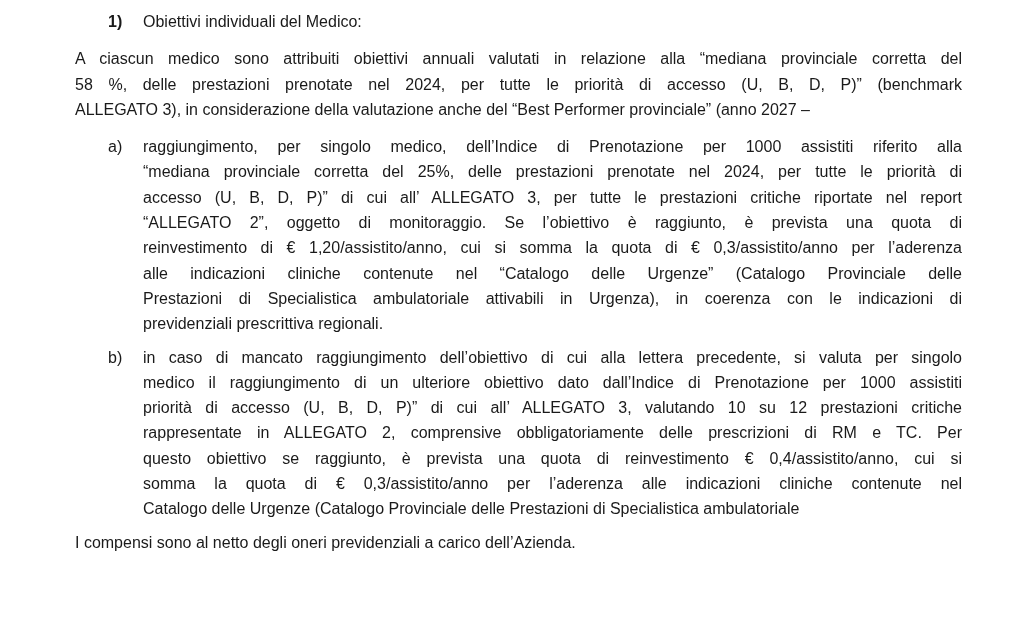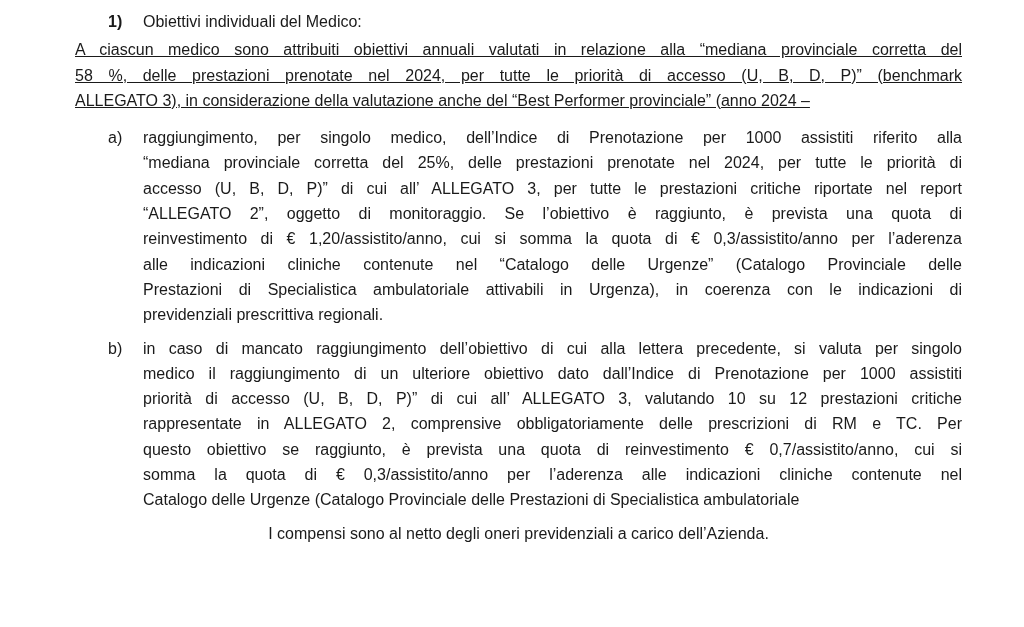--- a/index.html
+++ b/index.html
@@ -22,22 +22,21 @@
   .heading-row {
     display: flex;
     padding-left: 33px;
   }
   .heading-number {
     width: 35px;
     flex: none;
     font-weight: bold;
   }
   .intro {
-    margin-top: 3px;
-    text-decoration: underline;
+    margin-top: 12px;
   }
   .list-item {
     display: flex;
   }
   .list-item.item-a { margin-top: 12px; }
   .list-item.item-b { margin-top: 8px; }
   .list-marker {
     margin-left: 33px;
     width: 35px;
     flex: none;
@@ -48,37 +47,37 @@
   }
   .line {
     text-align: justify;
     text-align-last: justify;
   }
   .line:last-child {
     text-align-last: left;
   }
   .closing {
     margin-top: 8px;
-    text-align: center;
+    text-align: left;
   }
 </style>
 </head>
 <body style="background: rgb(255, 255, 255); color: rgb(26, 26, 26);">
 
 <div class="doc">
 
   <div class="heading-row">
     <span class="heading-number">1)</span>
     <span class="heading-text">Obiettivi individuali del Medico:</span>
   </div>
 
   <div class="intro">
       <div class="line">A ciascun medico sono attribuiti obiettivi annuali valutati in relazione alla “mediana provinciale corretta del</div>
       <div class="line">58 %, delle prestazioni prenotate nel 2024, per tutte le priorità di accesso (U, B, D, P)” (benchmark</div>
-      <div class="line">ALLEGATO 3), in considerazione della valutazione anche del “Best Performer provinciale” (anno 2024 –</div>
+      <div class="line">ALLEGATO 3), in considerazione della valutazione anche del “Best Performer provinciale” (anno 2027 –</div>
     </div>
 
   <div class="list-item item-a">
     <div class="list-marker">a)</div>
     <div class="item-body">
         <div class="line">raggiungimento, per singolo medico, dell’Indice di Prenotazione per 1000 assistiti riferito alla</div>
         <div class="line">“mediana provinciale corretta del 25%, delle prestazioni prenotate nel 2024, per tutte le priorità di</div>
         <div class="line">accesso (U, B, D, P)” di cui all’ ALLEGATO 3, per tutte le prestazioni critiche riportate nel report</div>
         <div class="line">“ALLEGATO 2”, oggetto di monitoraggio. Se l’obiettivo è raggiunto, è prevista una quota di</div>
         <div class="line">reinvestimento di € 1,20/assistito/anno, cui si somma la quota di € 0,3/assistito/anno per l’aderenza</div>
@@ -88,21 +87,21 @@
       </div>
   </div>
 
   <div class="list-item item-b">
     <div class="list-marker">b)</div>
     <div class="item-body">
         <div class="line">in caso di mancato raggiungimento dell’obiettivo di cui alla lettera precedente, si valuta per singolo</div>
         <div class="line">medico il raggiungimento di un ulteriore obiettivo dato dall’Indice di Prenotazione per 1000 assistiti</div>
         <div class="line">priorità di accesso (U, B, D, P)” di cui all’ ALLEGATO 3, valutando 10 su 12 prestazioni critiche</div>
         <div class="line">rappresentate in ALLEGATO 2, comprensive obbligatoriamente delle prescrizioni di RM e TC. Per</div>
-        <div class="line">questo obiettivo se raggiunto, è prevista una quota di reinvestimento € 0,7/assistito/anno, cui si</div>
+        <div class="line">questo obiettivo se raggiunto, è prevista una quota di reinvestimento € 0,4/assistito/anno, cui si</div>
         <div class="line">somma la quota di € 0,3/assistito/anno per l’aderenza alle indicazioni cliniche contenute nel</div>
         <div class="line">Catalogo delle Urgenze (Catalogo Provinciale delle Prestazioni di Specialistica ambulatoriale</div>
       </div>
   </div>
 
   <div class="closing">I compensi sono al netto degli oneri previdenziali a carico dell’Azienda.</div>
 
 </div>
 
 </body></html>

